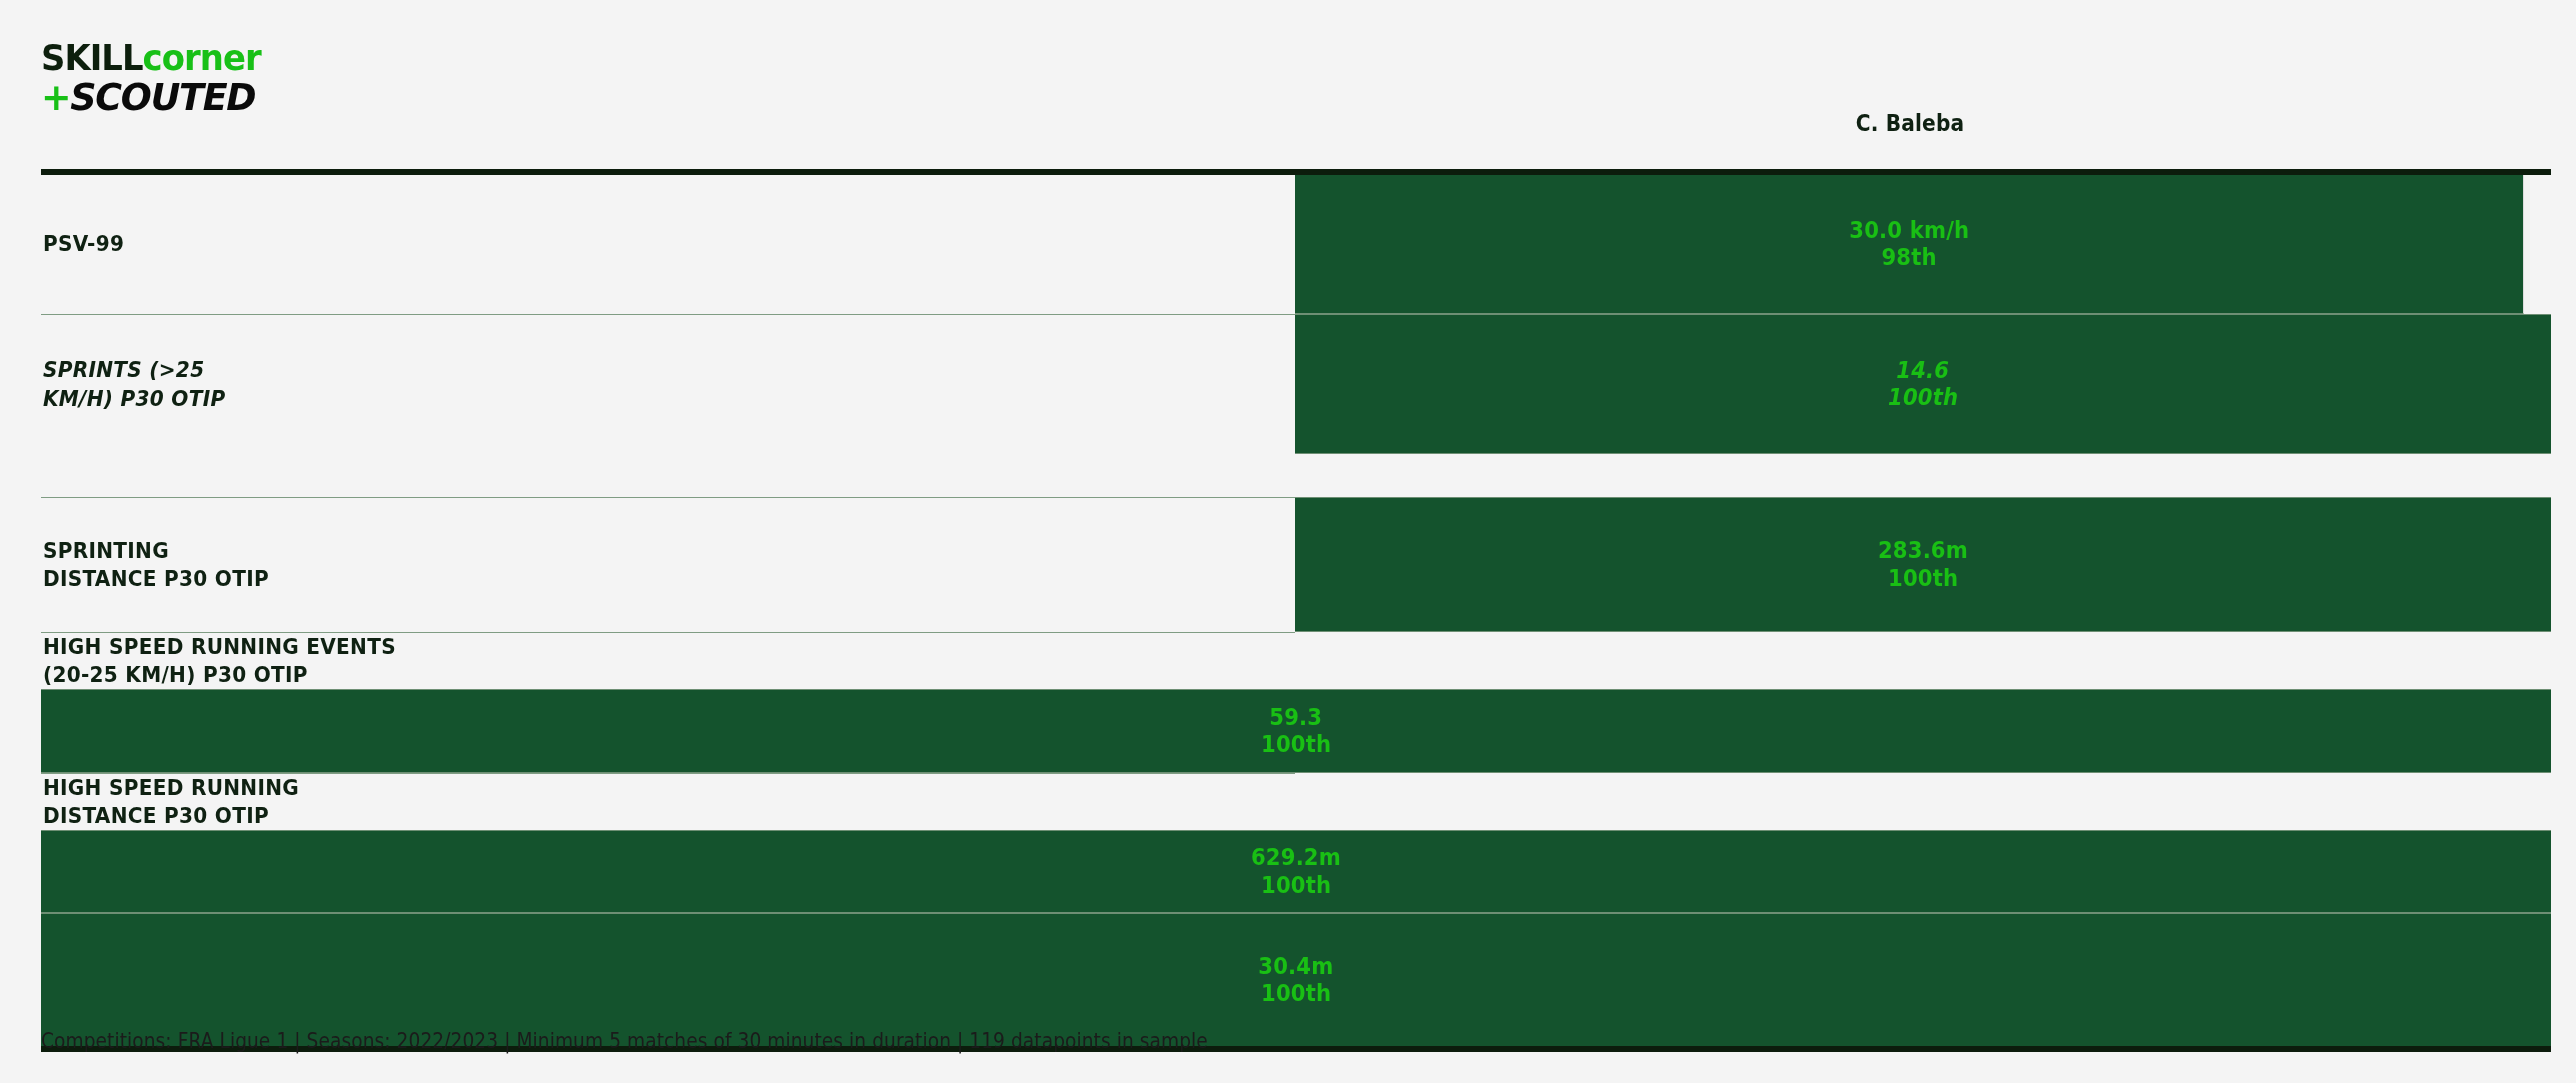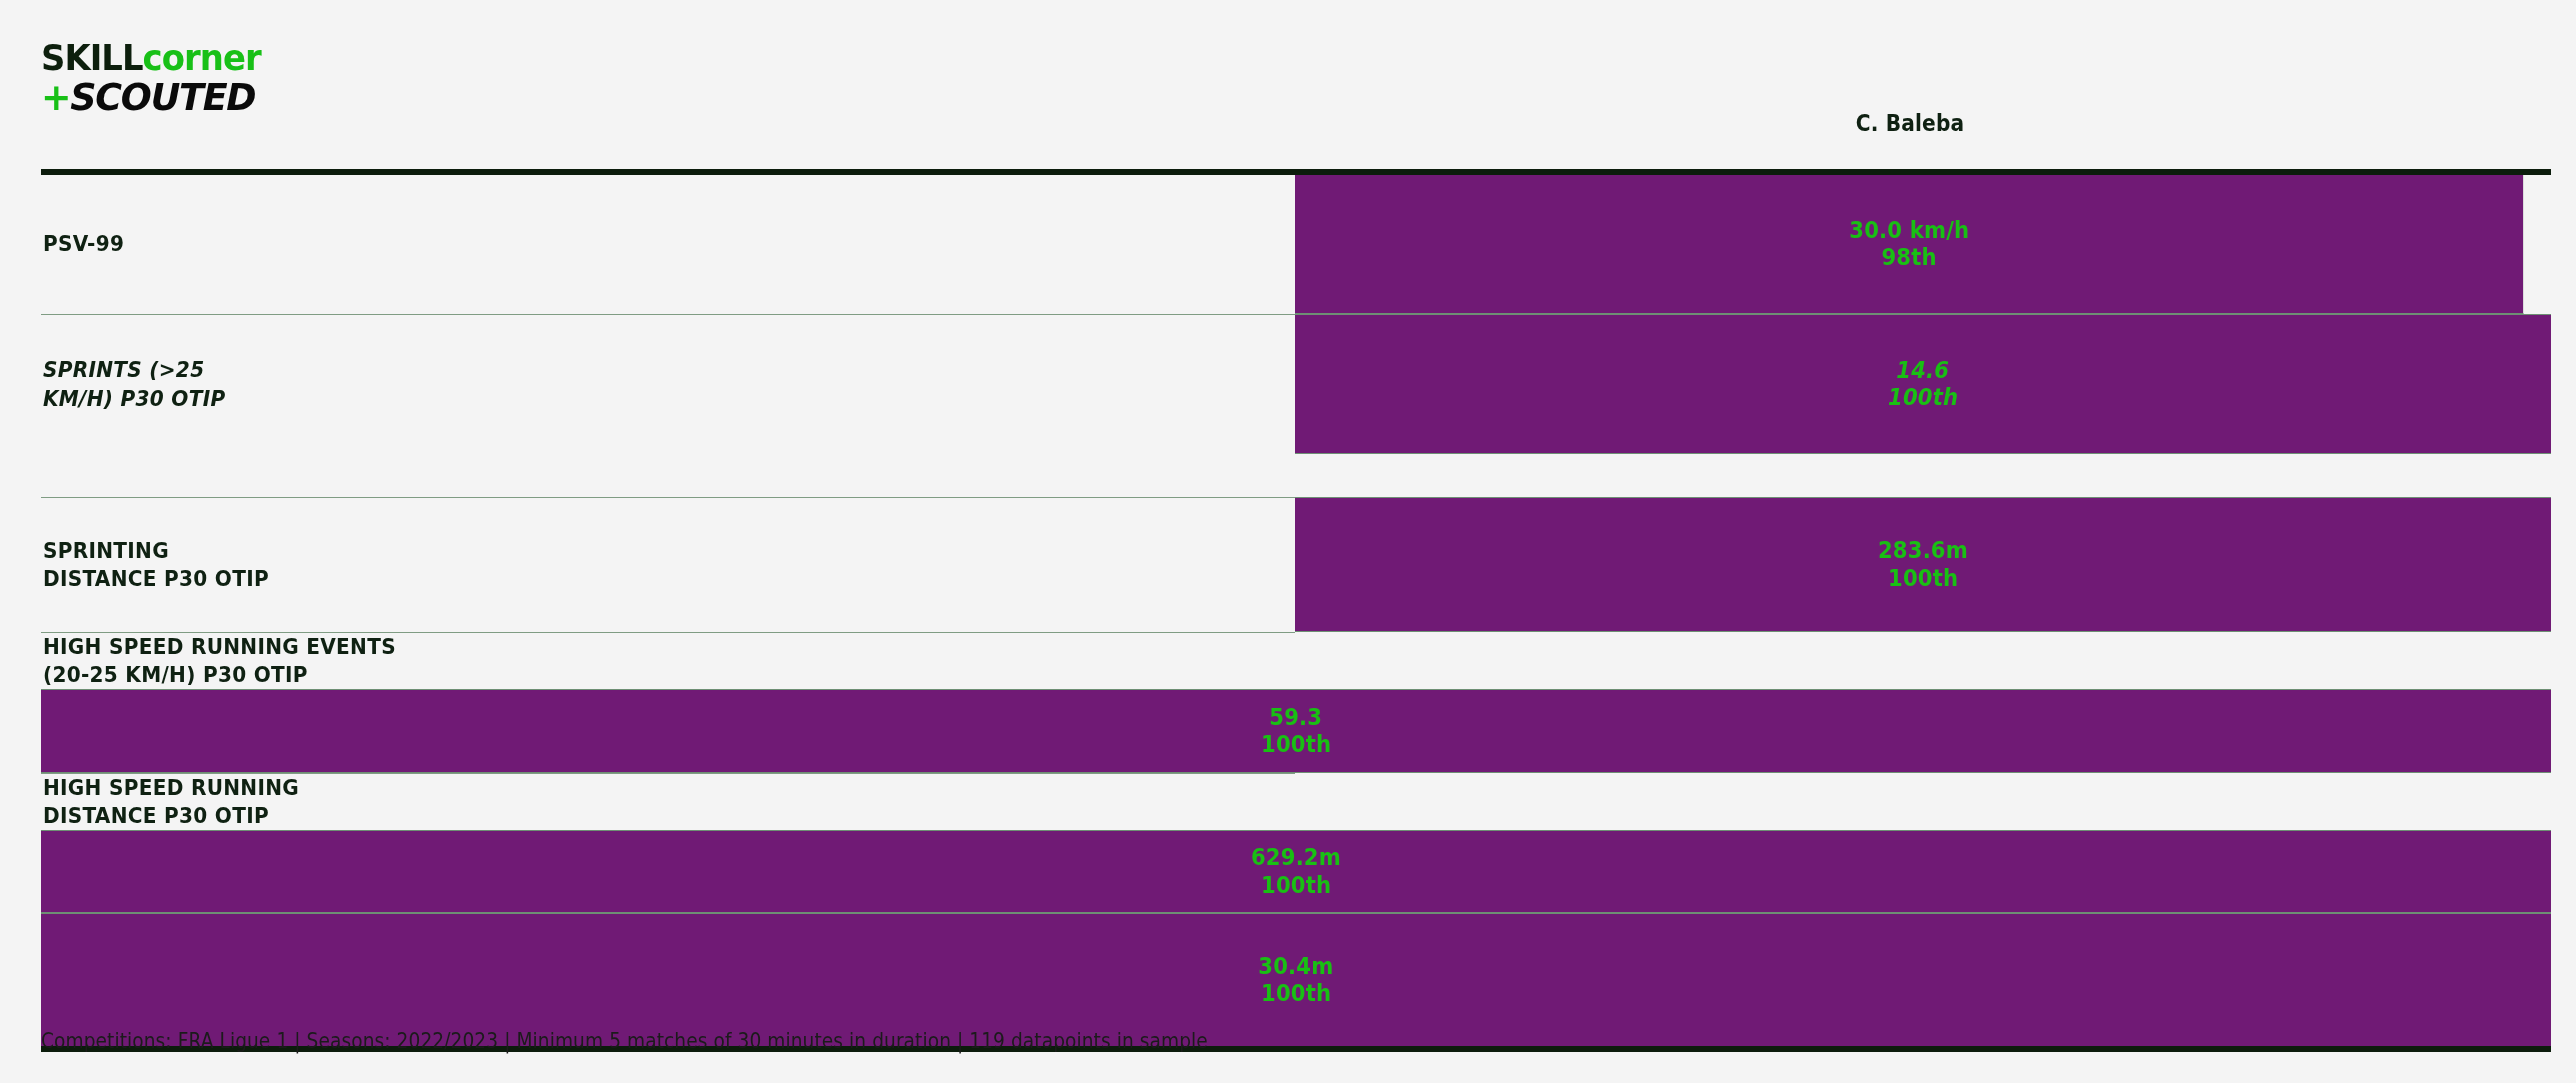--- a/index.html
+++ b/index.html
@@ -115,21 +115,21 @@
     letter-spacing: 0.3px;
     text-transform: uppercase;
     transform: scaleX(0.93);
     transform-origin: left center;
     white-space: pre-line;
   }
 
   .value-cell {
     position: relative;
     flex: 1 1 auto;
-    background: #701a75;
+    background: #14532d;
     border-top: 1.7px solid #6e8f74;
     border-bottom: 1.7px solid #6e8f74;
     display: flex;
     flex-direction: column;
     align-items: center;
     justify-content: center;
     box-sizing: border-box;
   }
   .row:first-child .value-cell {
     border-top: none;

